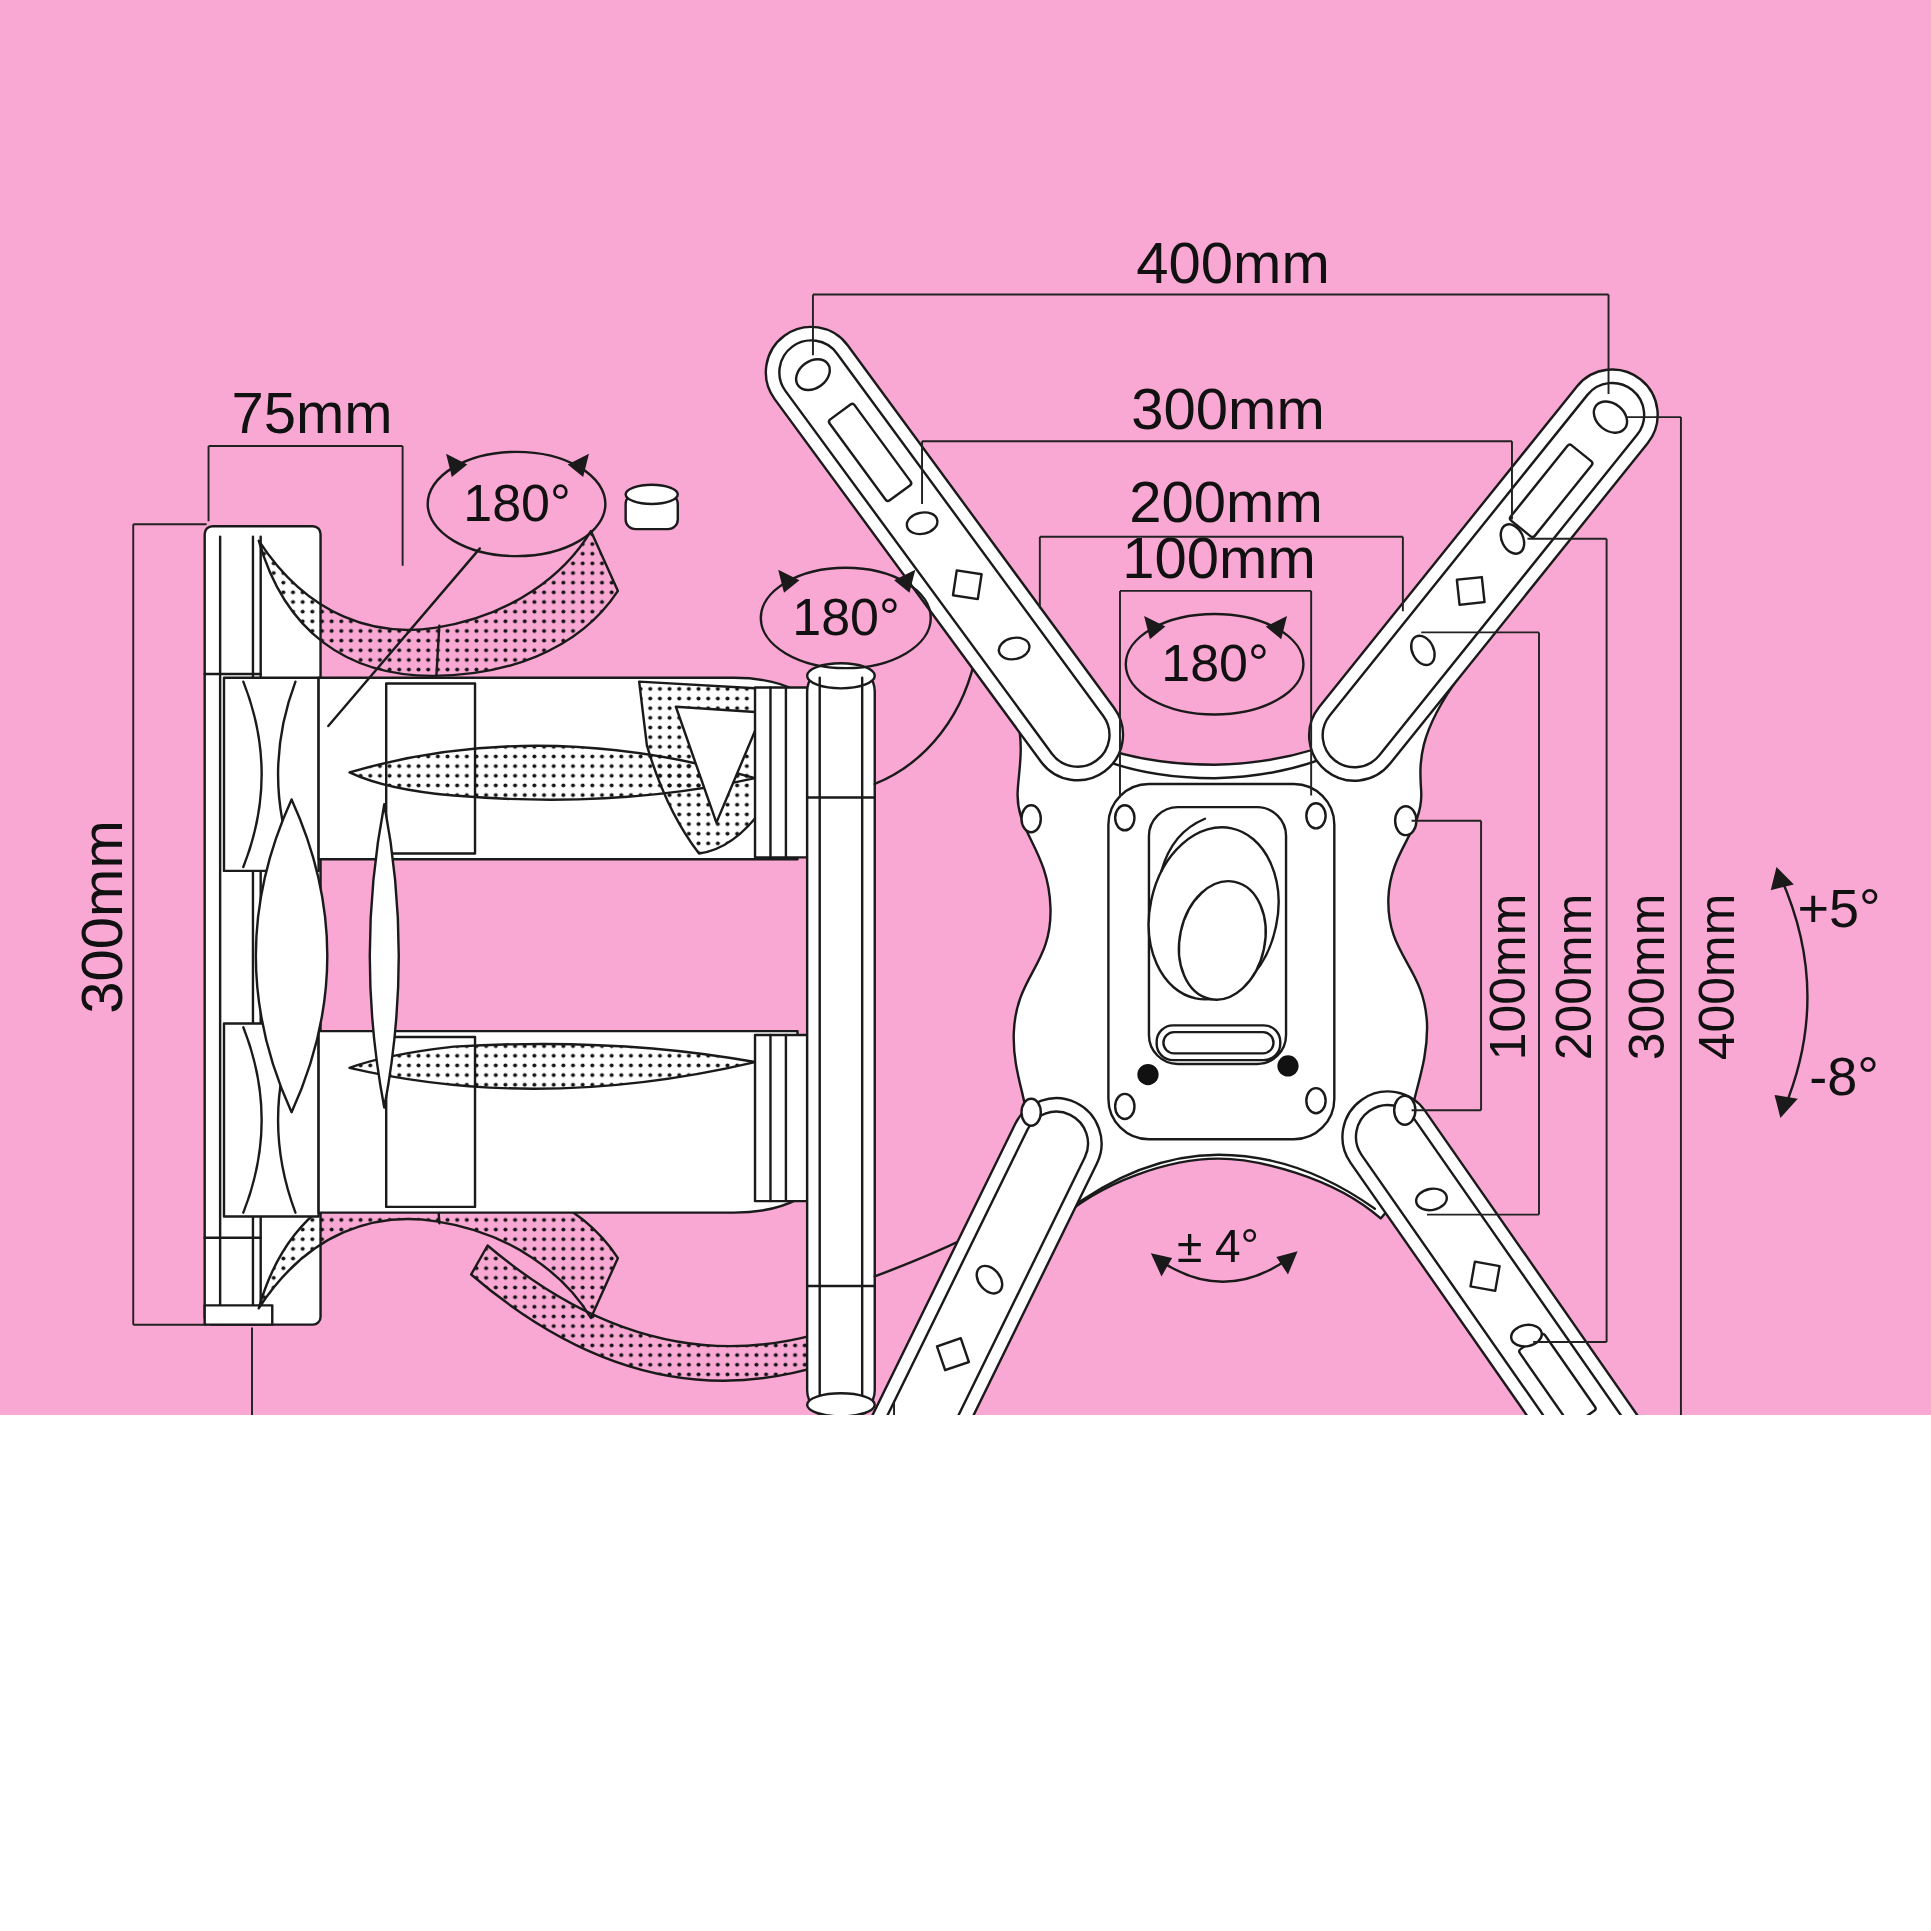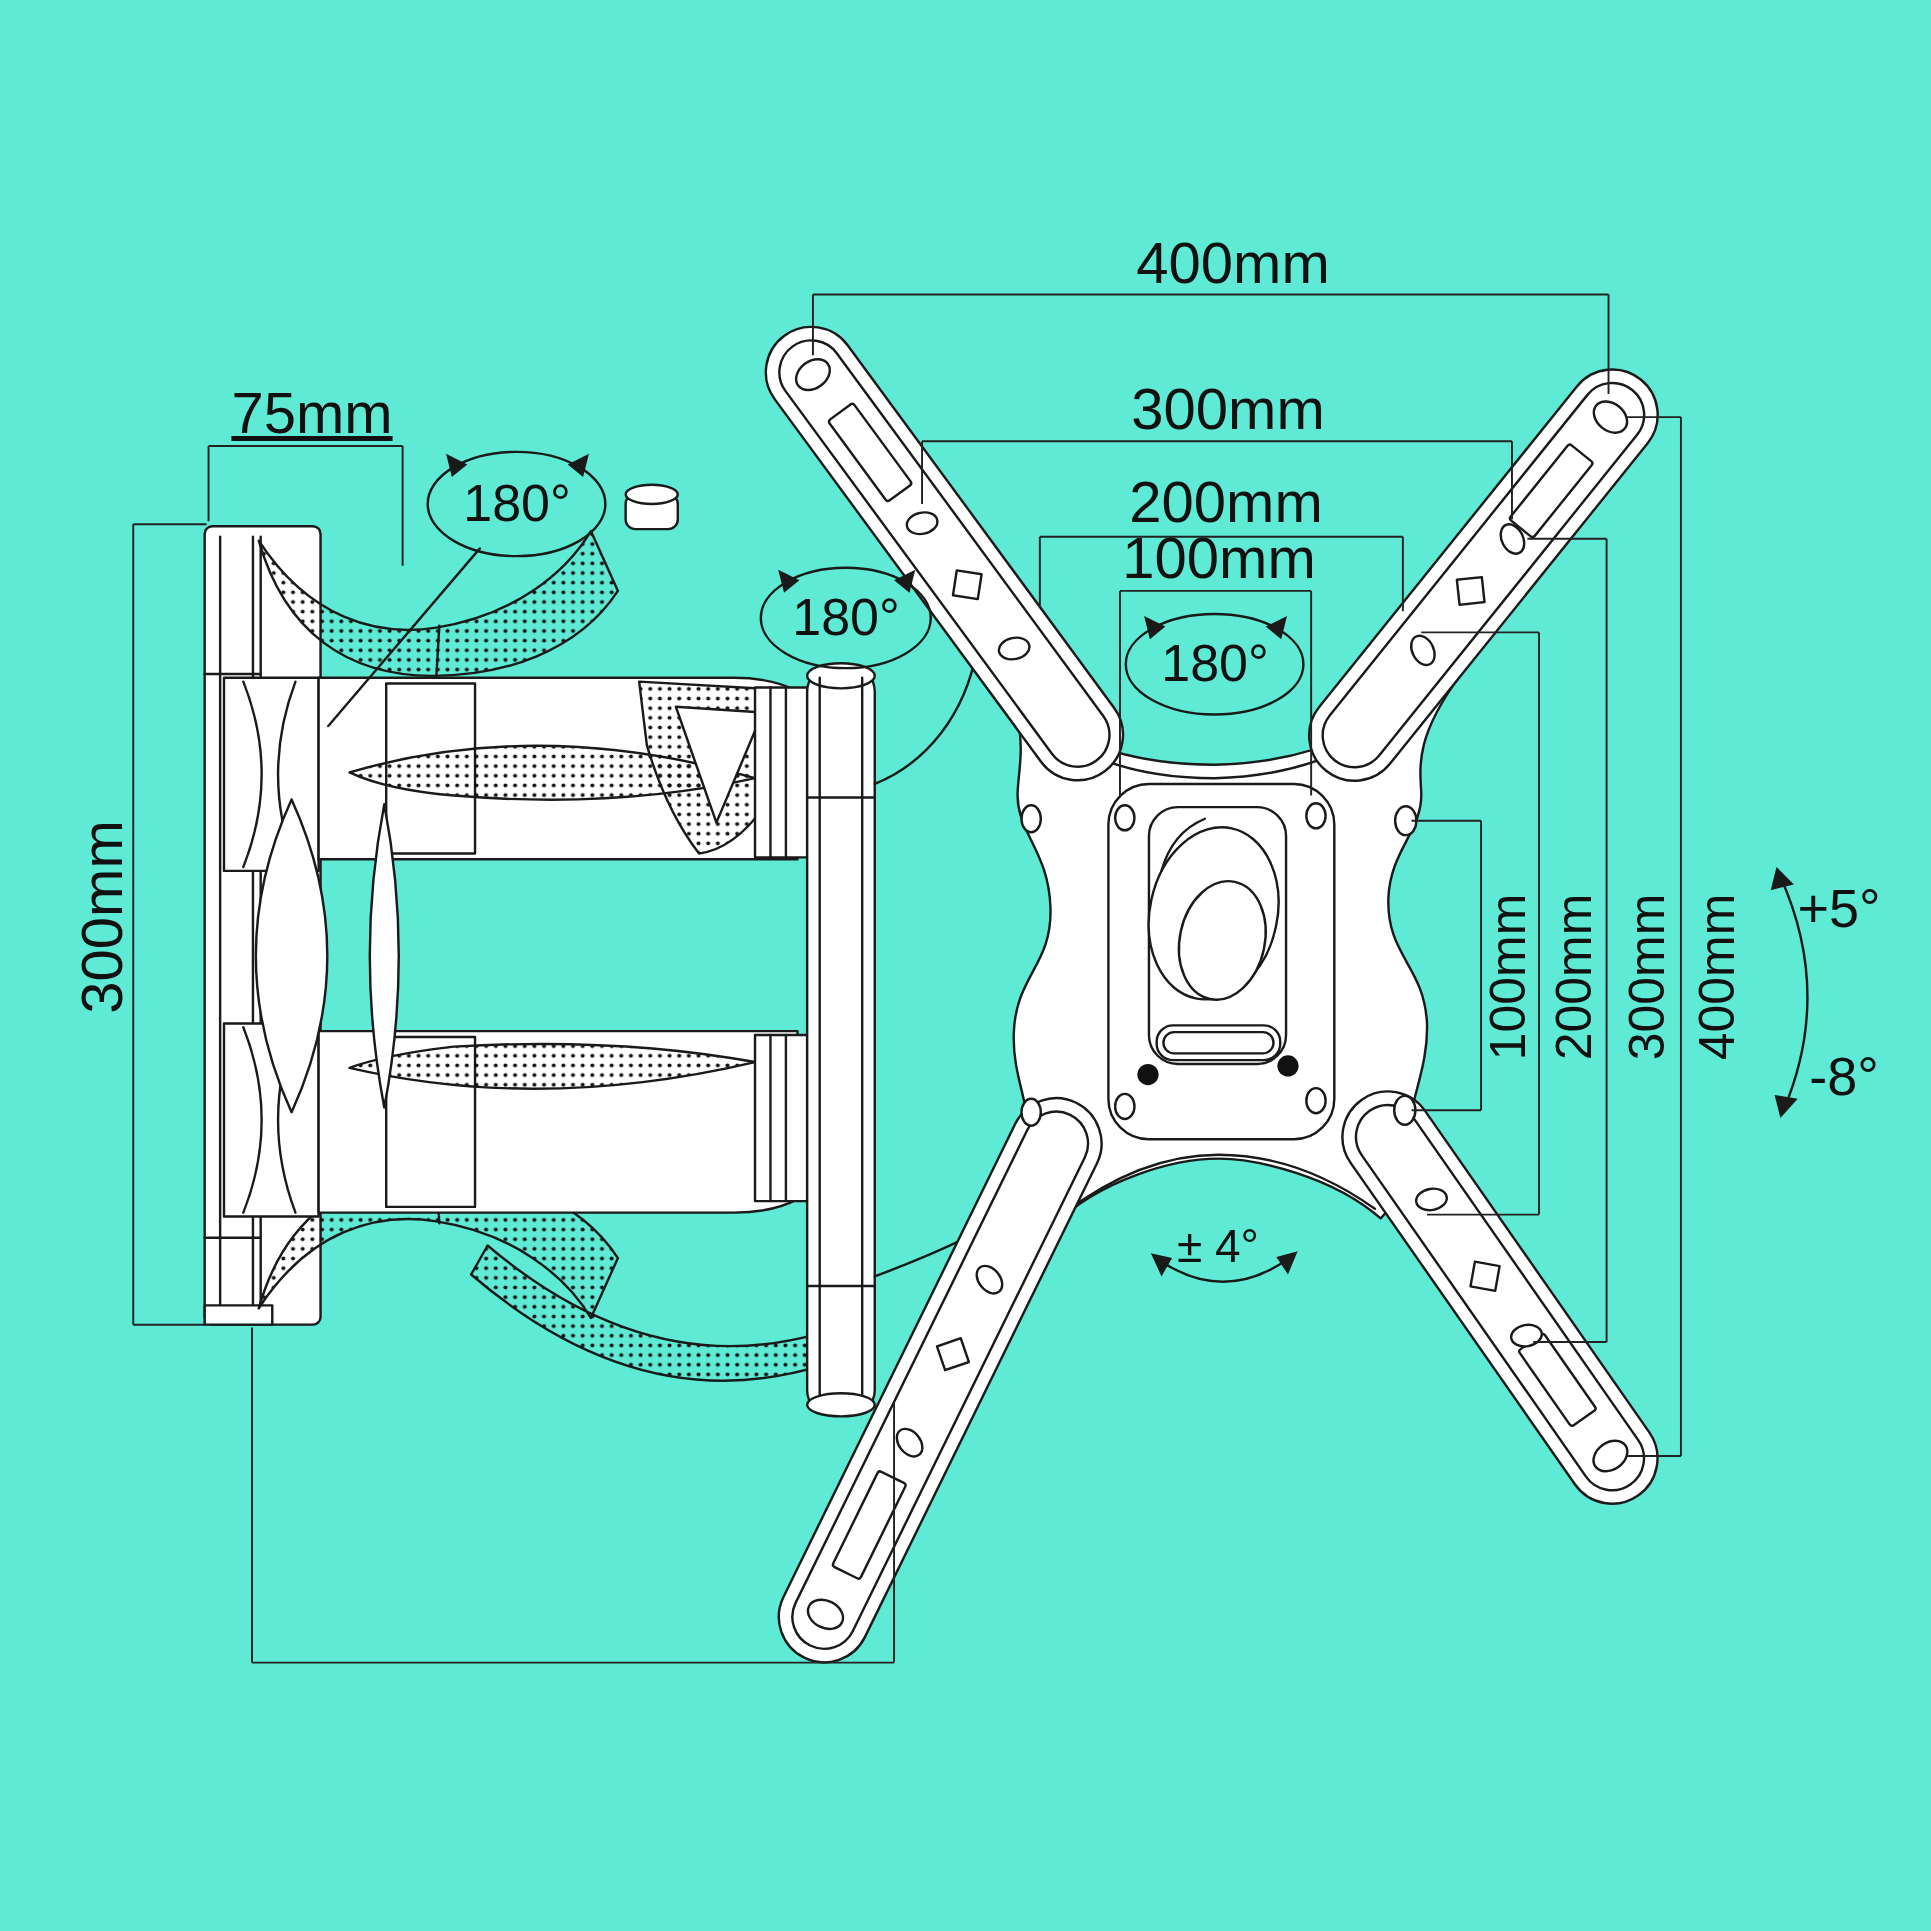--- a/index.html
+++ b/index.html
@@ -1,19 +1,19 @@
 <!DOCTYPE html>
 <html><head>
 <meta charset="utf-8">
 <style>
   html,body { margin:0; padding:0; background:#fff; }
   #canvas {
     position:relative;
-    width:1931px; height:1931px;
-    background:#5eead4;
+    width:1931px; height:1415px;
+    background:#f9a8d4;
     font-family:"Liberation Sans", sans-serif;
     overflow:hidden;
   }
   svg { position:absolute; left:0; top:0; }
   .lbl {
     position:absolute;
     transform:translate(-50%,-50%);
     color:#111;
     white-space:nowrap;
     letter-spacing:0px;
@@ -268,21 +268,21 @@
 
 <div class="lbl" style="left:1233px; top:263px; font-size:58px;">400mm</div>
 <div class="lbl" style="left:1228px; top:409px; font-size:58px;">300mm</div>
 <div class="lbl" style="left:1226px; top:502px; font-size:58px;">200mm</div>
 <div class="lbl" style="left:1219px; top:558px; font-size:58px;">100mm</div>
 
 <div class="lbl" style="left:517px; top:503px; font-size:52px;">180°</div>
 <div class="lbl" style="left:846px; top:617px; font-size:52px;">180°</div>
 <div class="lbl" style="left:1215px; top:663px; font-size:52px;">180°</div>
 
-<div class="lbl" style="left:312px; top:413px; font-size:58px;text-decoration:underline;">75mm</div>
+<div class="lbl" style="left:312px; top:413px; font-size:58px;">75mm</div>
 <div class="lbl rot" style="left:102px; top:917px; font-size:58px;">300mm</div>
 
 <div class="lbl rot" style="left:1508px; top:977px; font-size:50px;">100mm</div>
 <div class="lbl rot" style="left:1574px; top:977px; font-size:50px;">200mm</div>
 <div class="lbl rot" style="left:1647px; top:977px; font-size:50px;">300mm</div>
 <div class="lbl rot" style="left:1717px; top:977px; font-size:50px;">400mm</div>
 
 <div class="lbl" style="left:1839px; top:908px; font-size:54px;">+5°</div>
 <div class="lbl" style="left:1844px; top:1076px; font-size:54px;">-8°</div>
 

